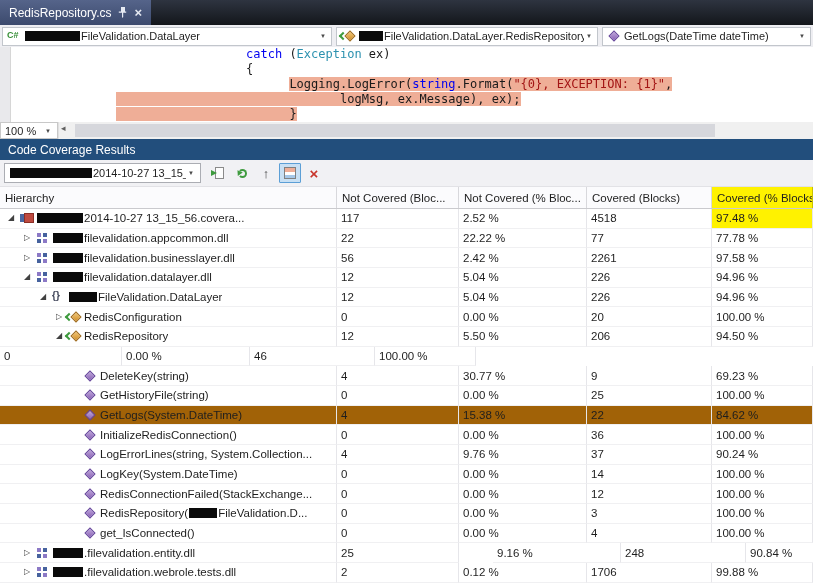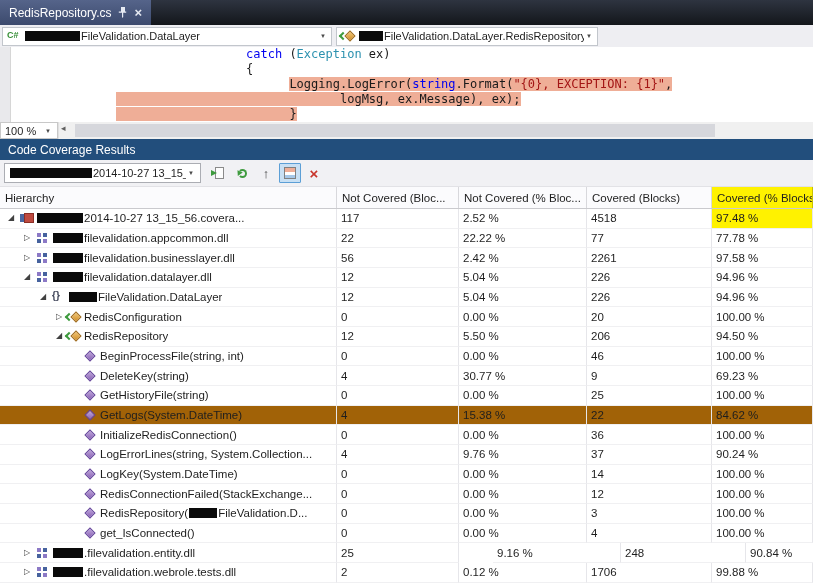--- a/index.html
+++ b/index.html
@@ -99,20 +99,25 @@
       <div class="nav-combo" style="flex: 0 0 330px;">
         <span class="icon icon-csharp"></span>
         <span class="seg-label"><span class="redact" style="width: 55px;"></span><span class="seg">FileValidation.DataLayer</span></span>
         <span class="dd-arrow">▼</span>
       </div>
       <div class="nav-combo" style="flex: 0 0 262px; justify-content: center;">
         <span class="icon icon-class"></span>
         <span class="seg-label"><span class="redact" style="width: 24px;"></span><span class="seg">FileValidation.DataLayer.RedisRepository</span></span>
         <span class="dd-arrow">▼</span>
       </div>
+      <div class="nav-combo" style="flex: 1 1 auto;">
+        <span class="icon icon-method"></span>
+        <span class="seg-label"><span class="seg">GetLogs(DateTime dateTime)</span></span>
+        <span class="dd-arrow">▼</span>
+      </div>
     </div>
 
   <div class="editor">
     <div class="gutter"></div>
     <div class="code" id="code">
         <div class="code-line"><span><span class="ind" style="width: 18ch;"></span><span class="tok-kw">catch</span><span class="tok-pl"> (</span><span class="tok-ty">Exception</span><span class="tok-pl"> ex)</span></span></div>
         <div class="code-line"><span><span class="ind" style="width: 18ch;"></span><span class="tok-pl">{</span></span></div>
         <div class="code-line"><span><span class="ind" style="width: 24ch;"></span><span class="hl"><span class="tok-pl">Logging.LogError(</span><span class="tok-kw">string</span><span class="tok-pl">.Format(</span><span class="tok-str">"{0}, EXCEPTION: {1}"</span><span class="tok-pl">,</span></span></span></div>
         <div class="code-line"><span class="hl"><span class="ind" style="width: 31ch;"></span><span class="tok-pl">logMsg, ex.Message), ex);</span></span></div>
         <div class="code-line"><span class="hl"><span class="ind" style="width: 24ch;"></span><span class="tok-pl">}</span></span></div>
@@ -301,25 +306,20 @@
           <span>5.50 %</span>
         </div>
         <div class="g-cell val" style="flex: 0 0 125px;">
           <span>206</span>
         </div>
         <div class="g-cell val" style="flex: 0 0 101px;">
           <span>94.50 %</span>
         </div>
       </div>
       <div class="g-row">
-        <div class="g-cell tree" style="flex: 0 0 337px; padding-left: 68px;">
-          <span class="expander"></span>
-          <span class="row-icon icon-method"></span>
-          <span class="seg-label"><span class="seg">BeginProcessFile(string, int)</span></span>
-        </div>
         <div class="g-cell val" style="flex: 0 0 122px;">
           <span>0</span>
         </div>
         <div class="g-cell val" style="flex: 0 0 128px;">
           <span>0.00 %</span>
         </div>
         <div class="g-cell val" style="flex: 0 0 125px;">
           <span>46</span>
         </div>
         <div class="g-cell val" style="flex: 0 0 101px;">

